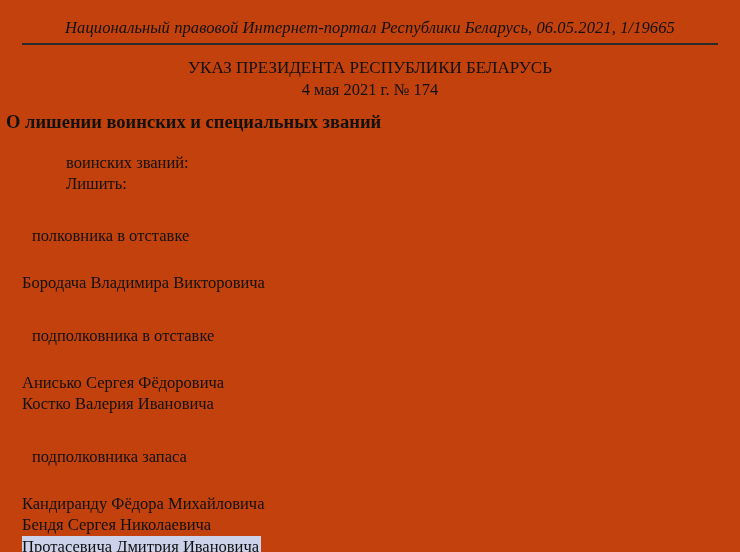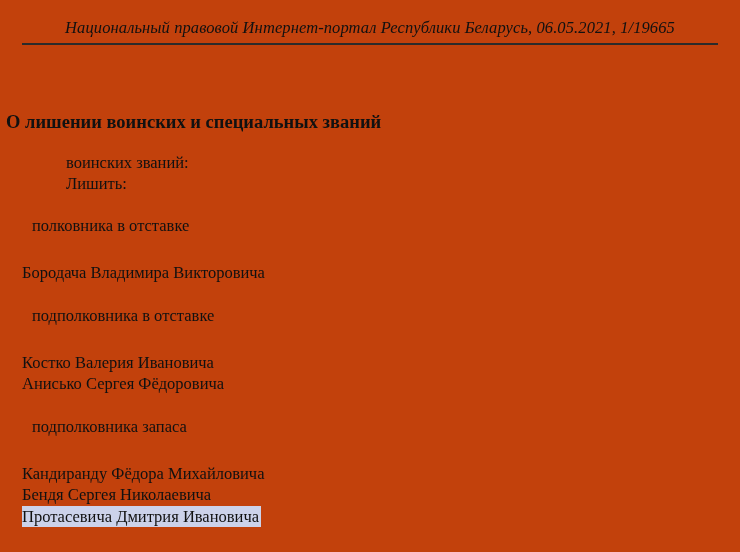--- a/index.html
+++ b/index.html
@@ -88,21 +88,21 @@
   .line {
     font-size: 16.5px;
     line-height: 21px;
     color: #111111;
     white-space: nowrap;
   }
   .indent-1 { padding-left: 66px; }   
   .indent-2 { padding-left: 78px; }   
 
   .group { }
-  .rank-line { margin-top: 21px; padding-left: 32px; }
+  .rank-line { margin-top: 31px; padding-left: 32px; }
   .names-list { margin-top: 26px; }
   .name-line { font-size: 16.5px; line-height: 21.5px; color: #111111; white-space: nowrap; padding-left: 22px; }
   .name-line.highlighted {
     background: #ccd2ea;
     display: inline-block;
     padding-left: 0;
     margin-left: 22px;
     padding-right: 2px;
   }
   .name-row { line-height: 21.5px; }
@@ -111,39 +111,43 @@
 <body>
 
 <div class="page">
 
   <div class="portal-header">
     <div class="portal-header-text">Национальный правовой Интернет-портал Республики Беларусь, 06.05.2021, 1/19665</div>
   </div>
 
   <div class="header-rule"></div>
 
+  <div class="decree-title-block">
+    <div class="decree-title">УКАЗ ПРЕЗИДЕНТА РЕСПУБЛИКИ БЕЛАРУСЬ</div>
+    <div class="decree-date">4 мая 2021 г. № 174</div>
+  </div>
 
   <div class="subject-heading">О лишении воинских и специальных званий</div>
 
   <div class="body-block">
     <div class="line indent-1">воинских званий:</div>
     <div class="line indent-1">Лишить:</div>
 
     <div id="groups-container">
         <div class="group">
           <div class="line indent-2 rank-line">полковника в отставке</div>
           <div class="names-list">
             <div class="name-row"><span class="name-line">Бородача Владимира Викторовича</span></div>
           </div>
         </div>
         <div class="group">
           <div class="line indent-2 rank-line">подполковника в отставке</div>
           <div class="names-list">
+            <div class="name-row"><span class="name-line">Анисько Сергея Фёдоровича</span></div>
             <div class="name-row"><span class="name-line">Костко Валерия Ивановича</span></div>
-            <div class="name-row"><span class="name-line">Анисько Сергея Фёдоровича</span></div>
           </div>
         </div>
         <div class="group">
           <div class="line indent-2 rank-line">подполковника запаса</div>
           <div class="names-list">
             <div class="name-row"><span class="name-line">Кандиранду Фёдора Михайловича</span></div>
             <div class="name-row"><span class="name-line">Бендя Сергея Николаевича</span></div>
             <div class="name-row"><span class="name-line highlighted">Протасевича Дмитрия Ивановича</span></div>
           </div>
         </div>

